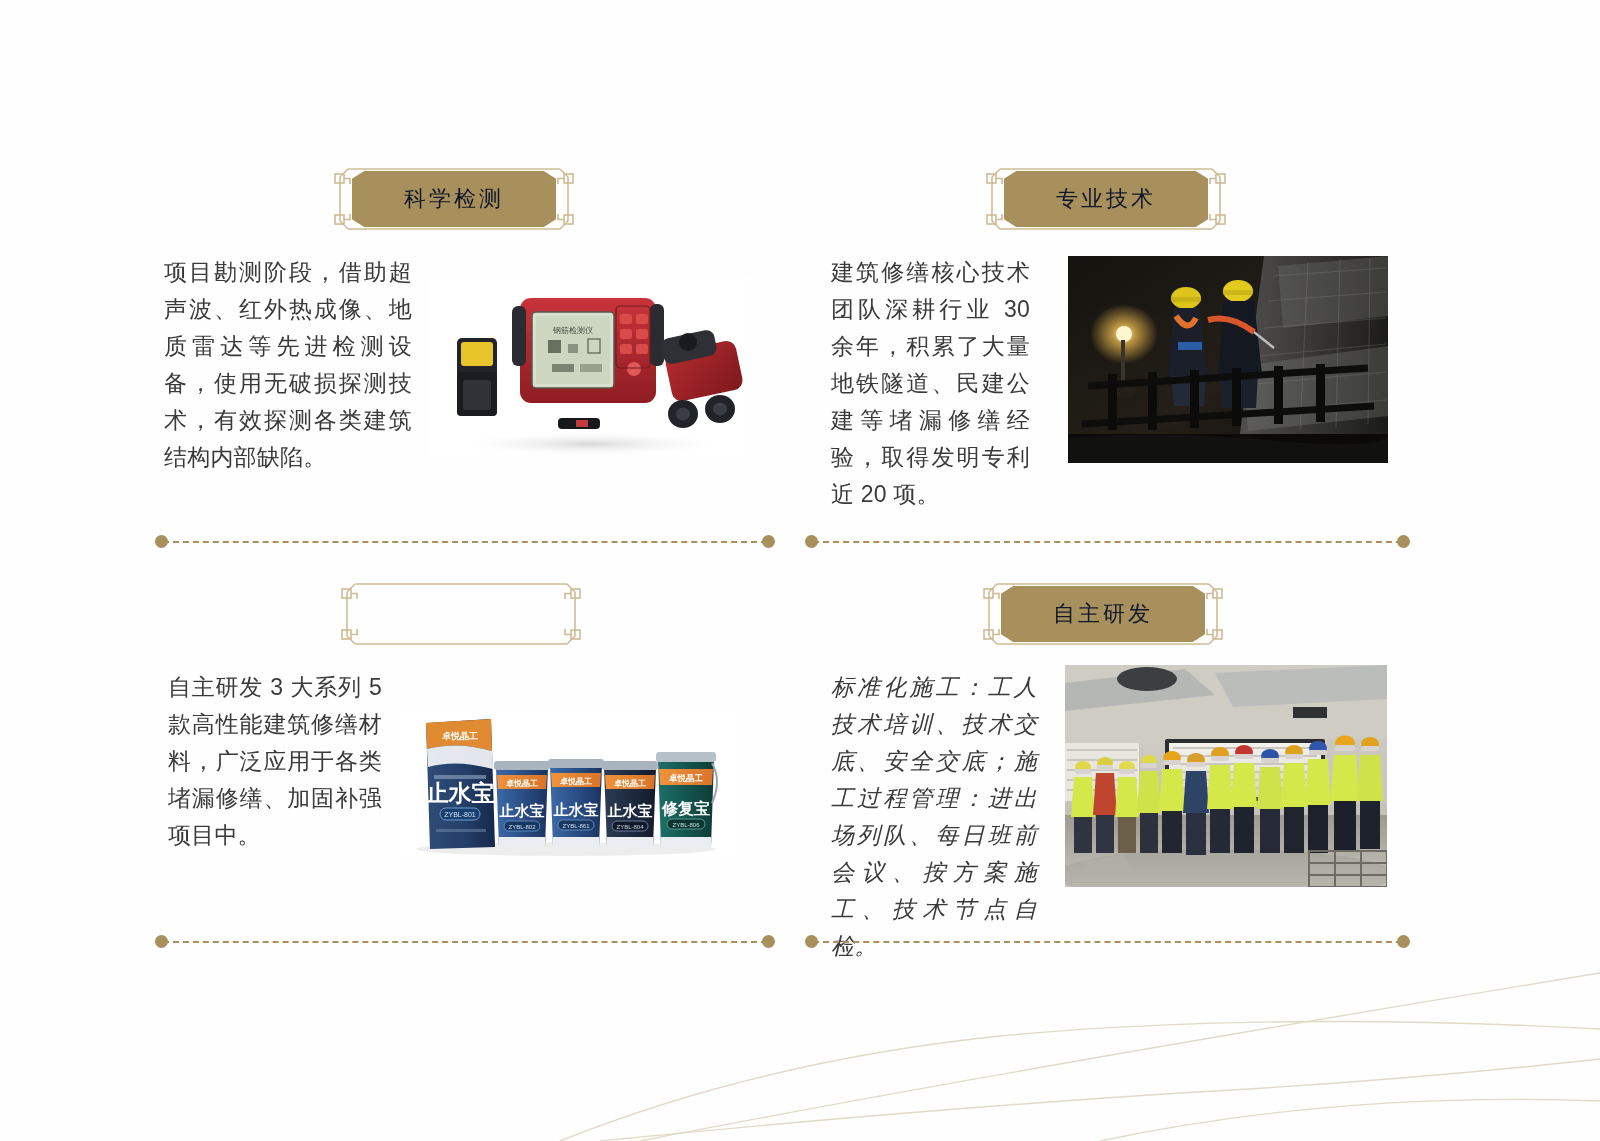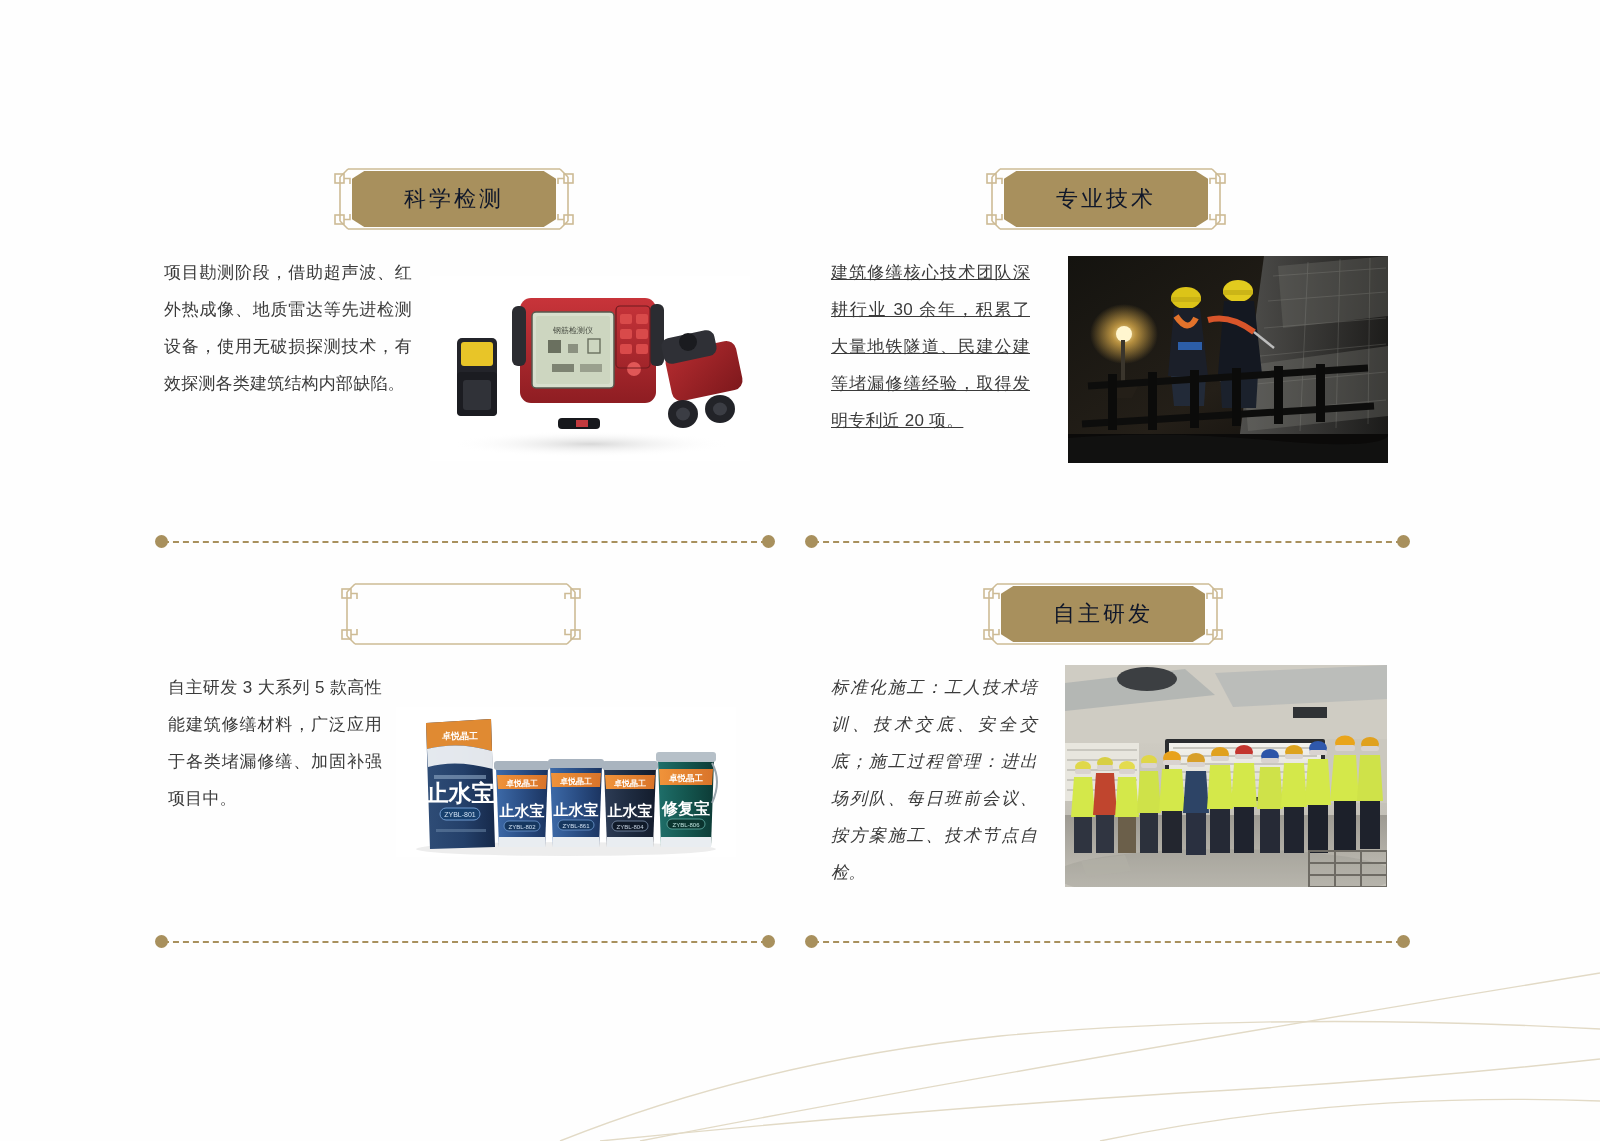--- a/index.html
+++ b/index.html
@@ -75,29 +75,29 @@
 
   
   .content {
     display: flex;
     align-items: flex-start;
     margin-top: 16px;
   }
 
   .para {
     color: #3a3a3a;
-    font-size: 17px;
+    font-size: 23px;
     line-height: 37px;
     letter-spacing: 0.2px;
     text-align: justify;
     text-justify: inter-character;
     white-space: pre-line;
   }
   .p1 .para { width: 262px; padding-left: 14px; }
-  .p2 .para { width: 225px; padding-left: 26px; text-decoration: underline; }
+  .p2 .para { width: 225px; padding-left: 26px; }
   .p3 .para { width: 232px; padding-left: 18px; }
   .p4 .para { width: 232px; padding-left: 26px; font-style: italic; }
 
   
   .media { position: relative; overflow: hidden; }
 
   .media.device { width: 320px; height: 185px; margin-left: 18px; margin-top: 22px; background:#fef9c3; }
   .media.tunnel { width: 320px; height: 207px; margin-left: 38px; margin-top: 2px; }
   .media.products { width: 340px; height: 150px; margin-left: 14px; margin-top: 38px; background:#14b8a6; }
   .media.team { width: 322px; height: 222px; margin-left: 28px; margin-top: -4px; }

